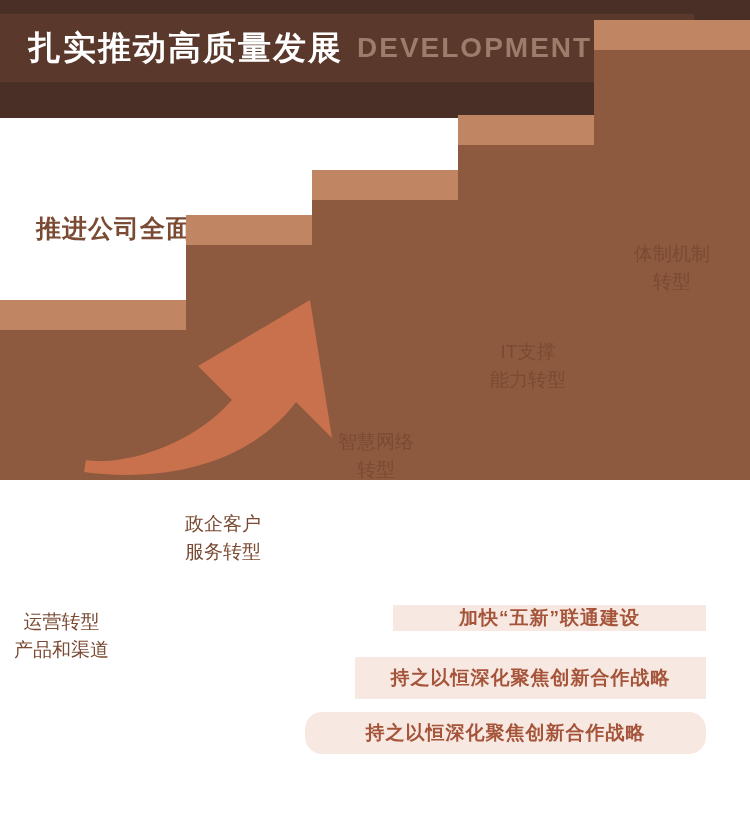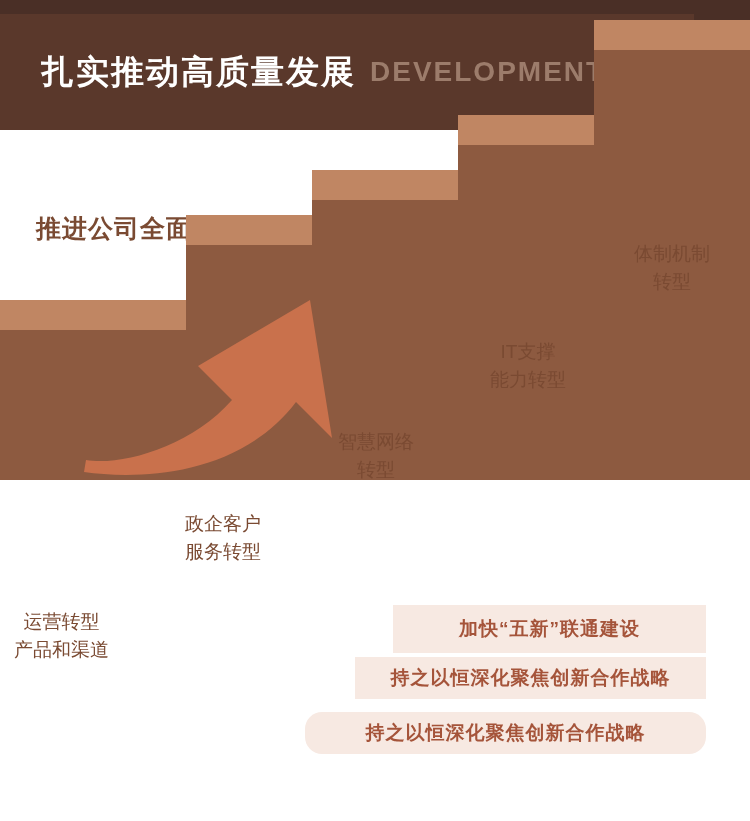--- a/index.html
+++ b/index.html
@@ -22,25 +22,25 @@
     top: 0;
     width: 750px;
     height: 118px;
     background: #4a2f26;
   }
   .banner-inner {
     position: absolute;
     left: 0;
     top: 14px;
     width: 694px;
-    height: 116px;
+    height: 68px;
     background: #5a382b;
     display: flex;
     align-items: center;
-    padding-left: 41px;
+    padding-left: 28px;
     box-sizing: border-box;
   }
   .banner-title {
     color: #ffffff;
     font-size: 33px;
     font-weight: bold;
     letter-spacing: 2px;
     white-space: nowrap;
   }
   .banner-sub {
@@ -146,21 +146,21 @@
     background: #f7e9e2;
     color: #a5543a;
     font-size: 19px;
     font-weight: bold;
     letter-spacing: 1px;
     display: flex;
     align-items: center;
     justify-content: center;
     box-sizing: border-box;
   }
-  .note1 { left: 393px; top: 605px; width: 313px; height: 48px; }
+  .note1 { left: 393px; top: 605px; width: 313px; height: 26px; }
   .note2 { left: 355px; top: 657px; width: 351px; height: 42px; }
   .note3 { left: 305px; top: 712px; width: 401px; height: 42px; border-radius: 17px; }
 </style>
 </head>
 <body>
 
 <div class="banner">
   <div class="banner-inner">
     <span class="banner-title">扎实推动高质量发展</span>
     <span class="banner-sub">DEVELOPMENT</span>

